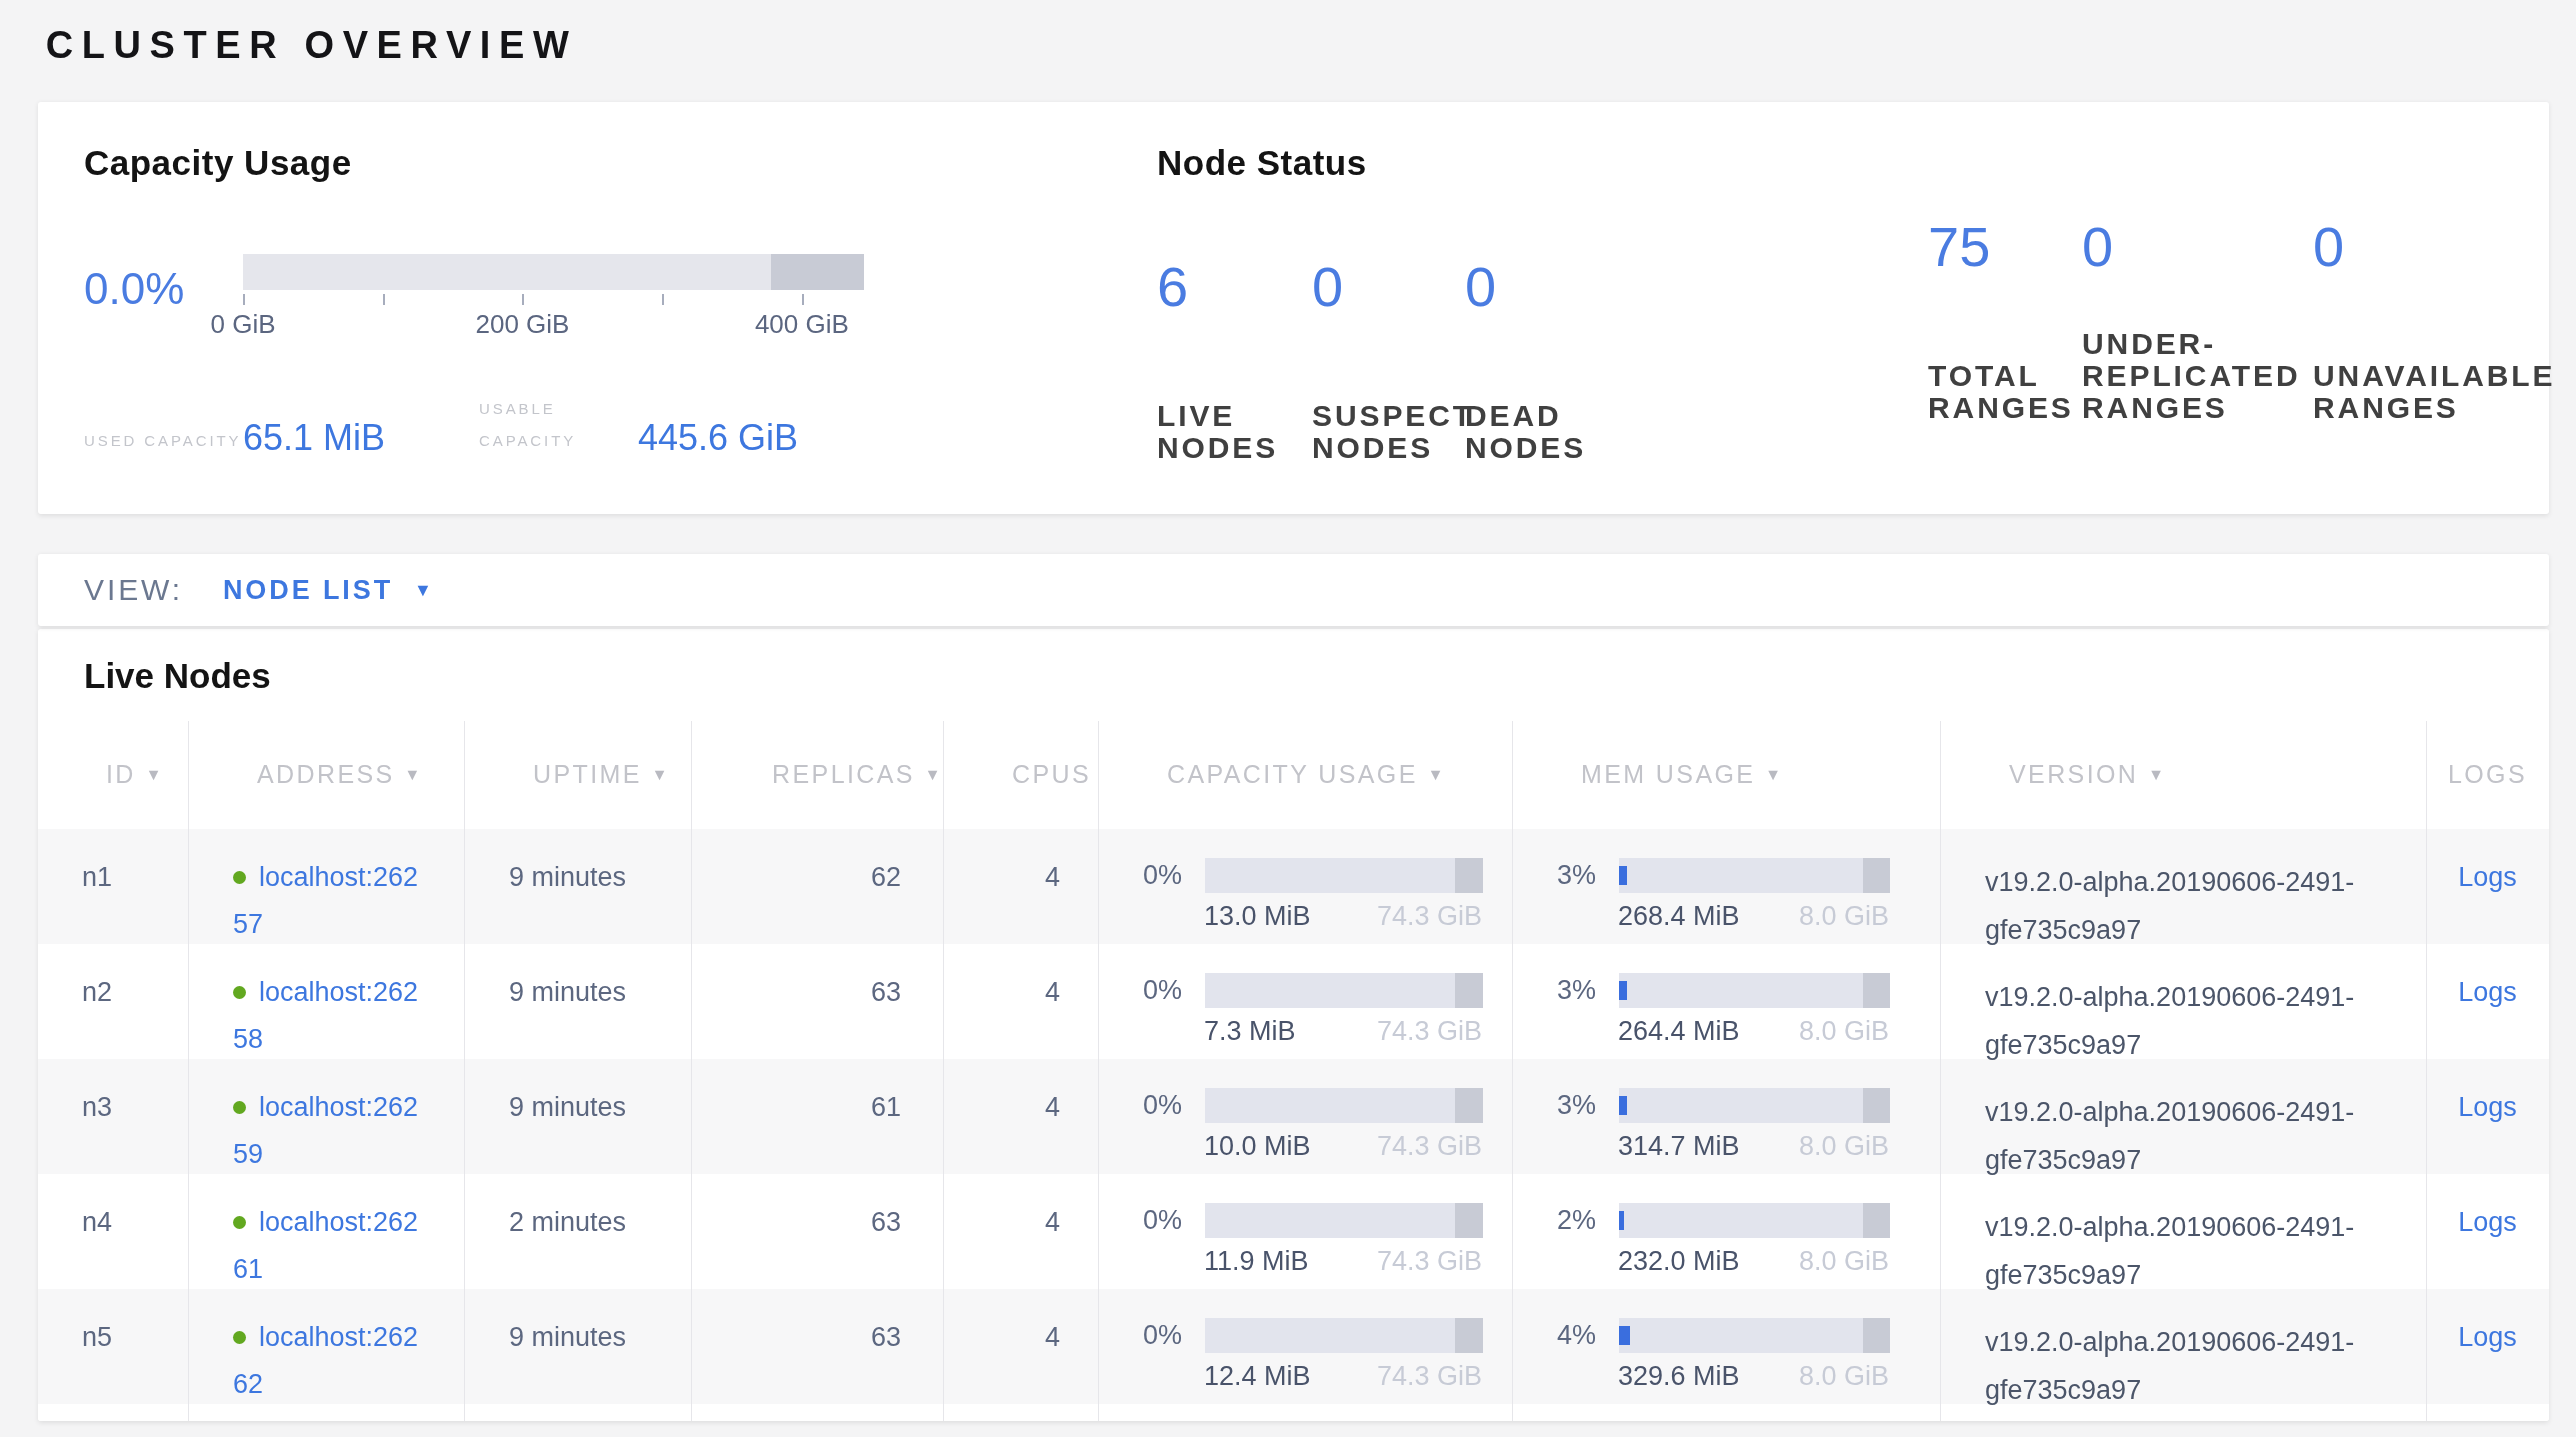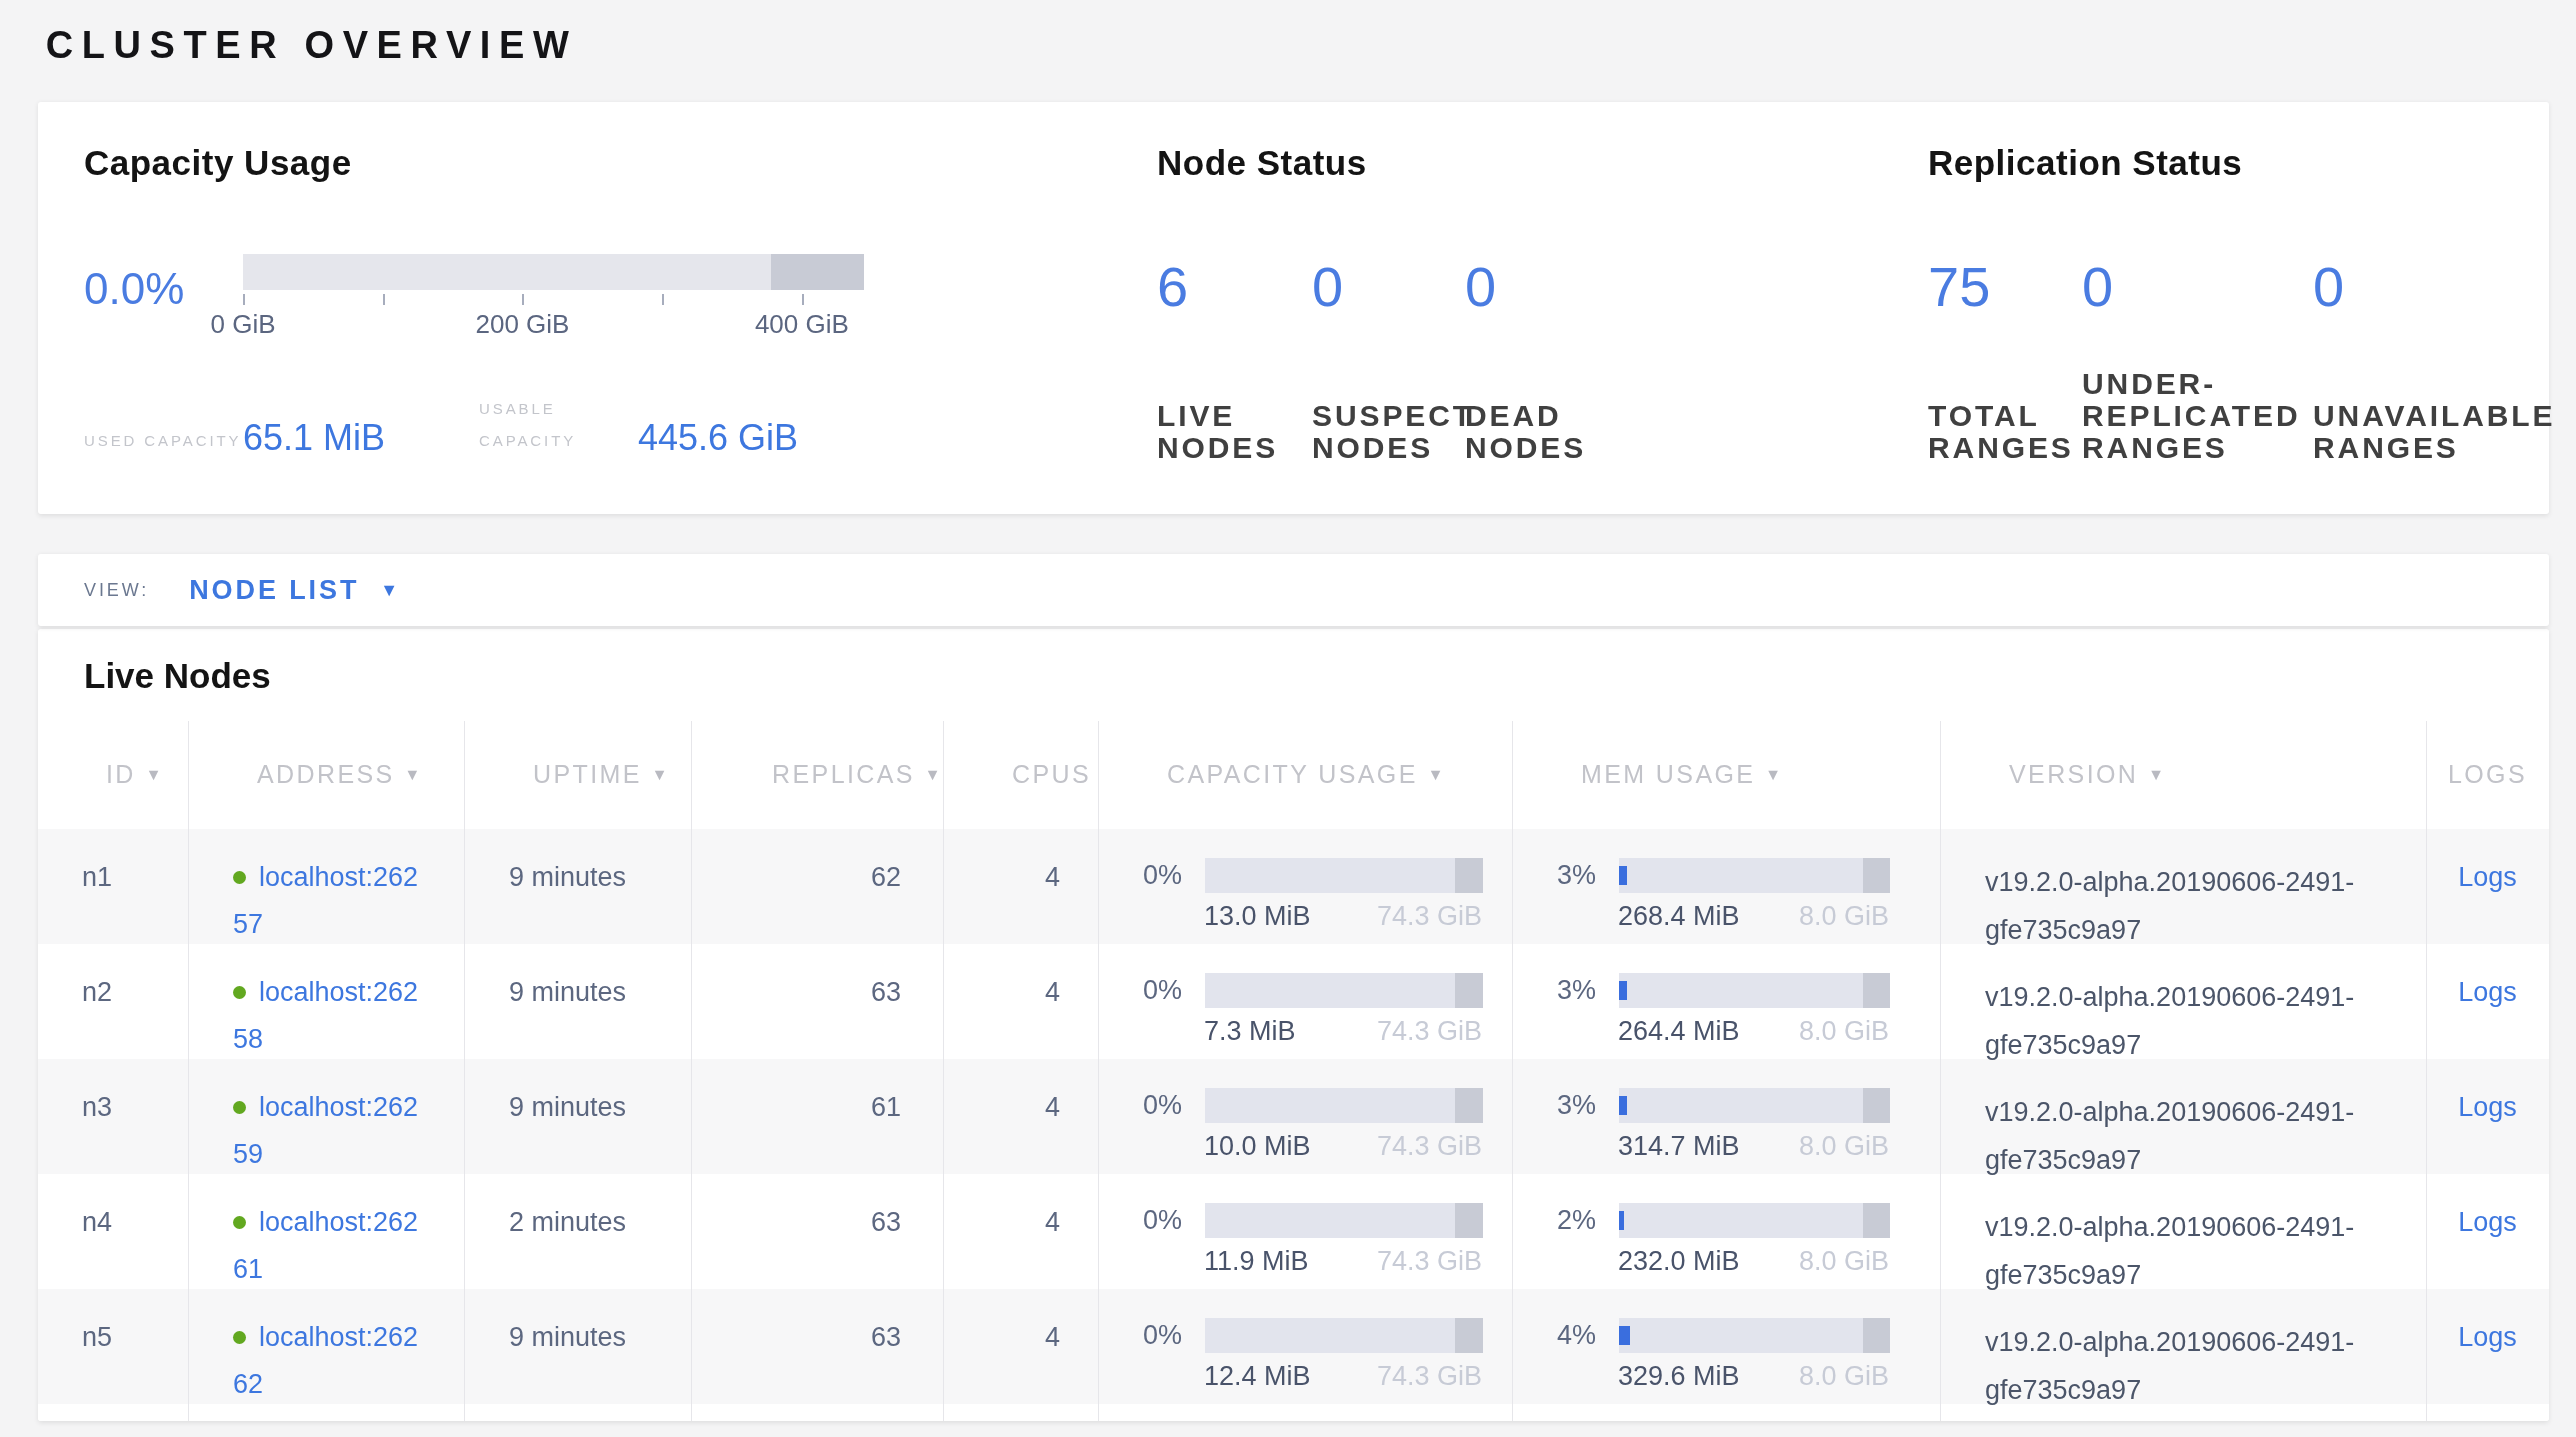--- a/index.html
+++ b/index.html
@@ -74,21 +74,21 @@
   .sec-repl  .stat:nth-child(1) { width:154px; }
   .sec-repl  .stat:nth-child(2) { width:231px; }
   .sec-repl  .stat:nth-child(3) { width:230px; }
 
   
   .view-bar {
     margin-top:40px; height:72px;
     display:flex; align-items:center; padding-left:46px;
     position:relative; z-index:2;
   }
-  .view-label { font-size:18px; letter-spacing:2.9px; color:#6b7890; }
+  .view-label { font-size:30px; letter-spacing:2.9px; color:#6b7890; }
   .view-selected {
     margin-left:40px; font-size:27px; letter-spacing:2.9px; font-weight:700;
     color:#3d77df; text-decoration:none; cursor:pointer; display:flex; align-items:center;
   }
   .view-caret { font-size:18px; margin-left:21px; color:#3d77df; }
 
   
   .nodes-card { margin-top:2.9px; padding-top:27px; overflow:hidden; }
   .nodes-title {
     font-size:35px; font-weight:700; color:#141414; margin-left:46px;
@@ -209,21 +209,20 @@
           <div class="stat-label">SUSPECT NODES</div>
         </div>
         <div class="stat">
           <div class="stat-value">0</div>
           <div class="stat-label">DEAD NODES</div>
         </div>
       </div>
     </div>
 
     <div class="sec-repl">
-      <div class="sec-h">Replication Status</div>
       <div class="stats-row">
         <div class="stat">
           <div class="stat-value">75</div>
           <div class="stat-label">TOTAL RANGES</div>
         </div>
         <div class="stat">
           <div class="stat-value">0</div>
           <div class="stat-label">UNDER-REPLICATED RANGES</div>
         </div>
         <div class="stat">

